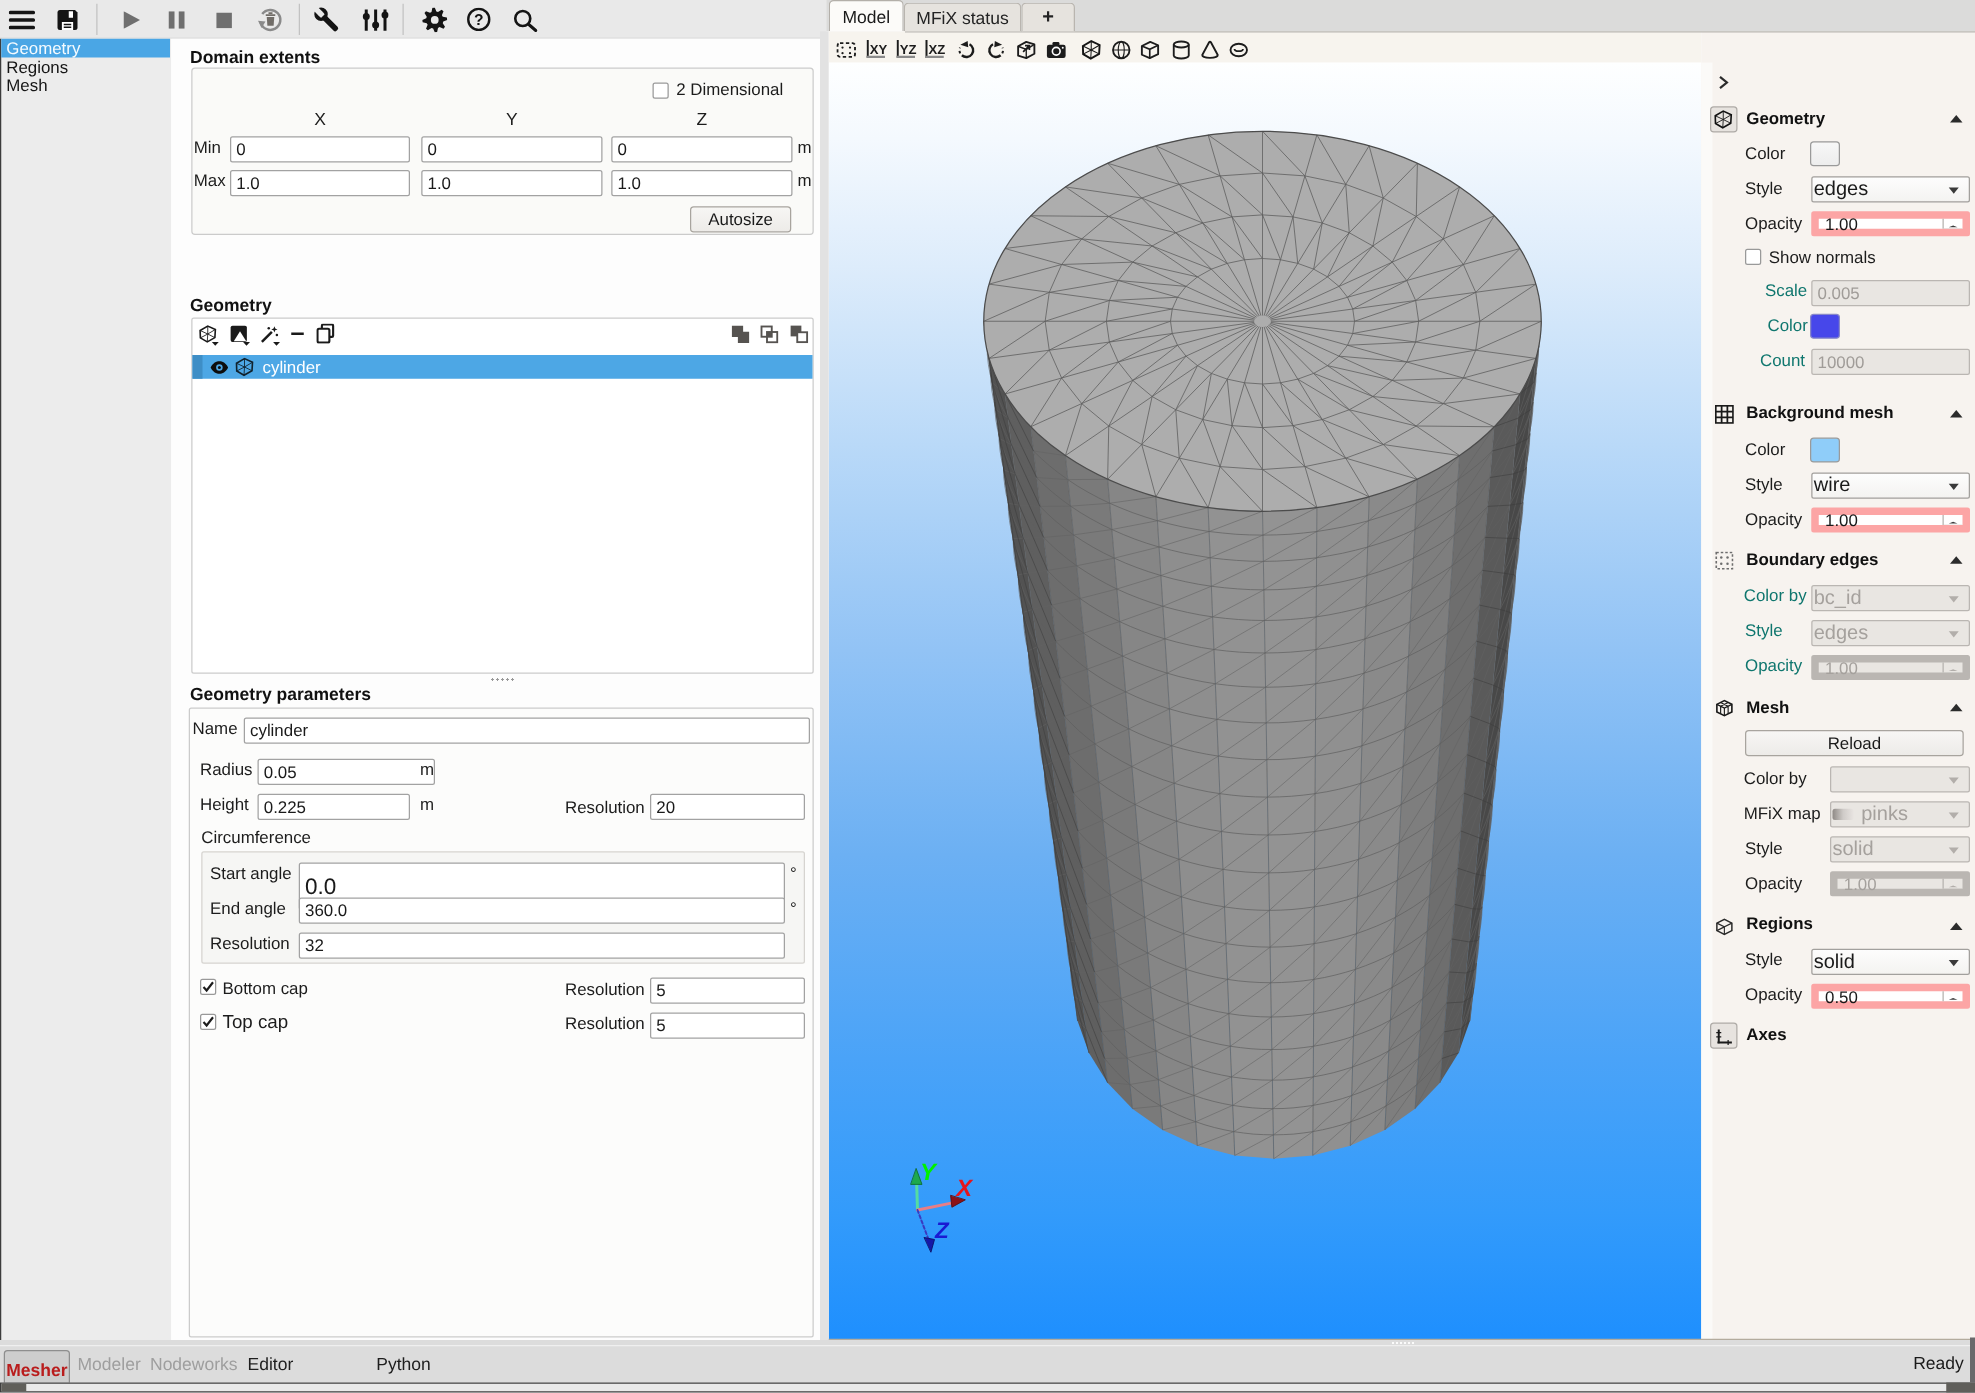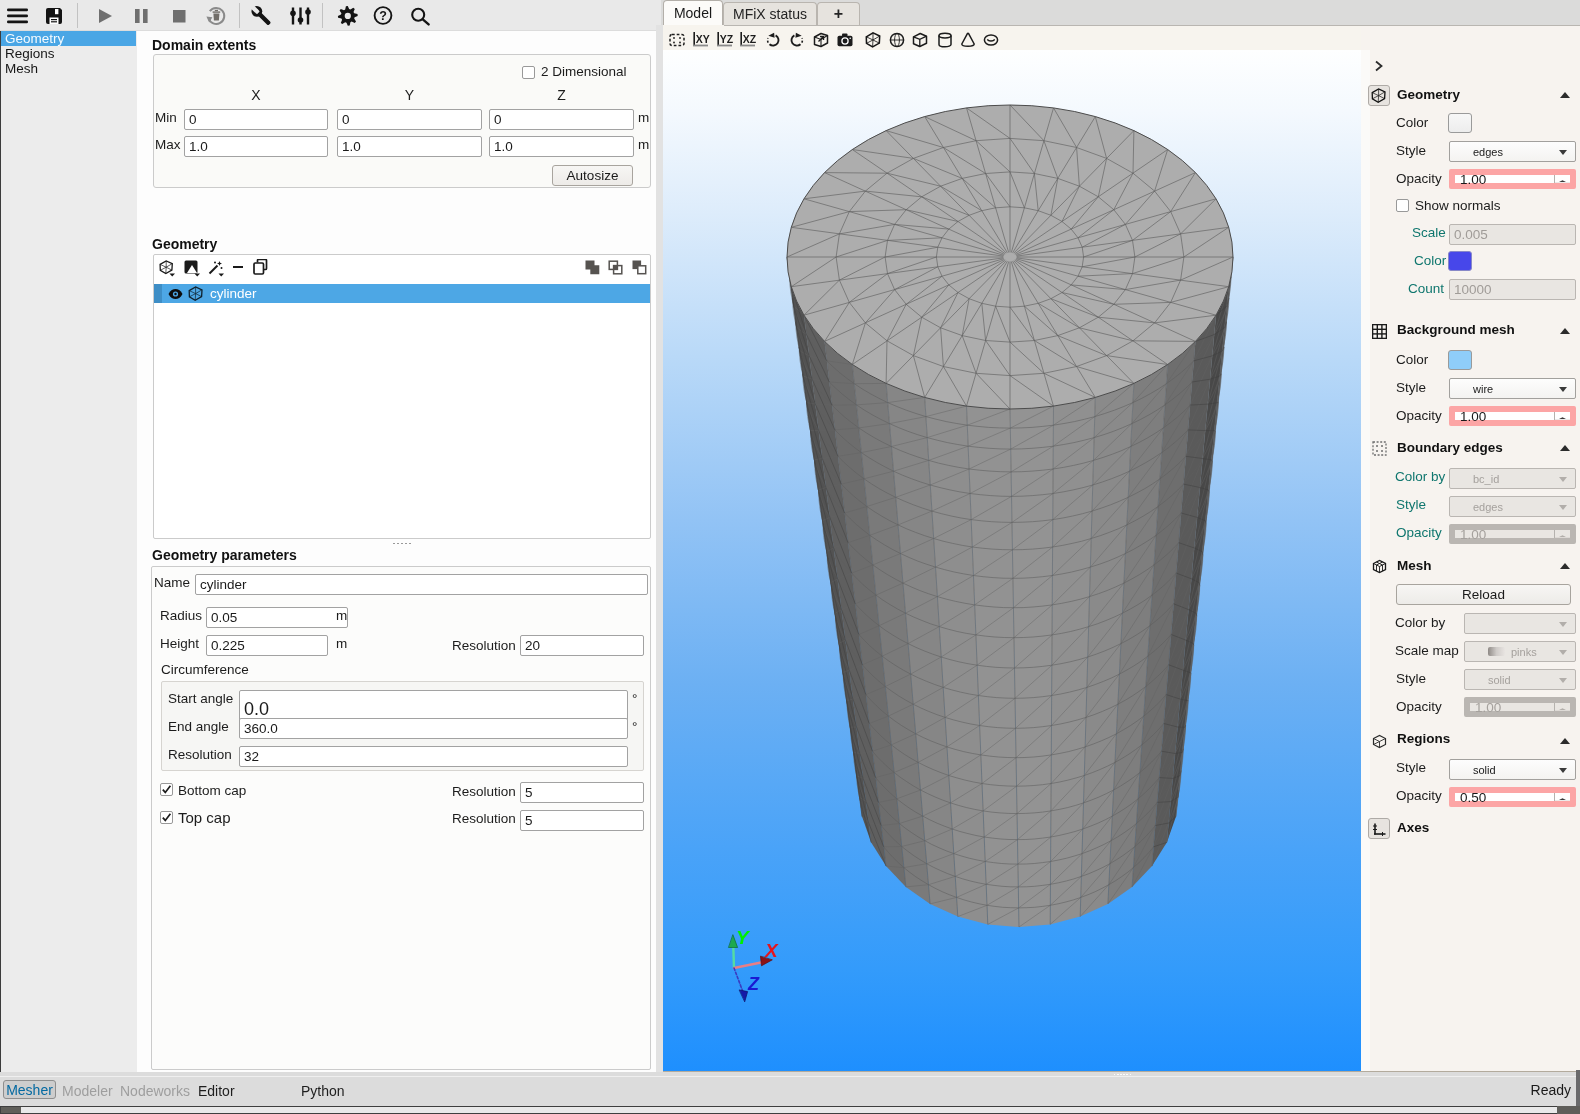--- a/index.html
+++ b/index.html
@@ -7,21 +7,21 @@
 .lbl{position:absolute;font-size:14px;color:#1c1c1c;white-space:nowrap;line-height:15px}
 .lbl.g{color:#0f766e}
 .hdr{position:absolute;font-size:14px;font-weight:bold;color:#111;white-space:nowrap}
 .inp{position:absolute;background:#fff;border:1px solid #a2a2a2;border-radius:2px;
  font-size:13.5px;color:#1a1a1a;padding-left:4px;display:flex;align-items:center;white-space:nowrap}
 .inp.dis{background:#e9e6e2;color:#a09c98;border-color:#bab6b2}
 .btn{position:absolute;background:linear-gradient(#f7f6f4,#edebe8);border:1px solid #a8a49e;
  border-radius:3px;font-size:13.5px;color:#1a1a1a;display:flex;align-items:center;justify-content:center}
 .cb{position:absolute;width:13px;height:13px;background:#fff;border:1px solid #999;border-radius:2px}
 .combo{position:absolute;background:linear-gradient(#fdfdfd,#f4f3f1);border:1px solid #a2a09d;border-radius:2px;
- font-size:11px;color:#1a1a1a;padding-left:23px;display:flex;align-items:center}
+ font-size:16px;color:#1a1a1a;padding-left:1px;display:flex;align-items:center}
 .combo.dis{background:#e9e6e2;color:#a5a19d;border-color:#bab6b2}
 .carr{position:absolute;right:8px;top:50%;margin-top:-2px;width:0;height:0;
  border-left:4.5px solid transparent;border-right:4.5px solid transparent;border-top:5px solid #3a3a3a}
 .combo.dis .carr{border-top-color:#b2aeaa}
 .spin{position:absolute;background:#fff;border:6px solid #fca5a5;border-radius:2px;
  font-size:13.5px;color:#1a1a1a;padding-left:5px;display:flex;align-items:center}
 .spin.dis{background:#e9e6e2;color:#a5a19d;border-color:#bab6b2}
 .sbtns{position:absolute;right:0;top:0;bottom:0;width:16px;border-left:1px solid #b5b2ae;overflow:hidden}
 .secarr{position:absolute;width:0;height:0;border-left:5.5px solid transparent;border-right:5.5px solid transparent;border-bottom:6.5px solid #2b2b2b}
 .swatch{position:absolute;width:24px;height:20px;border:1px solid #9a9a9a;border-radius:3px}
@@ -416,21 +416,21 @@
     <path d="M1.5,4.5 L7.5,1.5 L13.5,4.5 L13.5,10.5 L7.5,13.5 L1.5,10.5 Z" fill="none" stroke="#1a1a1a" stroke-width="1.3"></path>
     <path d="M1.5,4.5 L7.5,7.5 L13.5,4.5 M7.5,7.5 L7.5,13.5 M4.5,3 L10.5,6 M10.5,3 L4.5,6 M4.5,6 L4.5,12 M10.5,6 L10.5,12" fill="none" stroke="#1a1a1a" stroke-width="0.9"></path>
   </svg>
 <div class="stitle" style="left:1397px;top:558px">Mesh</div>
 <div class="secarr" style="left:1560px;top:563px"></div>
 <div class="btn" style="left:1396px;top:584px;width:175px;height:21px">Reload</div>
 <div class="lbl" style="left:1395px;top:615px;font-size:13.5px">Color by</div>
 <div class="combo dis" style="left:1464px;top:613px;width:112px;height:21px">
     <div class="carr"></div>
   </div>
-<div class="lbl" style="left:1395px;top:643px;font-size:13.5px">Scale map</div>
+<div class="lbl" style="left:1395px;top:643px;font-size:13.5px">MFiX map</div>
 <div class="combo dis" style="left:1464px;top:641px;width:112px;height:21px"><span style="display:inline-block;width:17px;height:9px;background:linear-gradient(90deg,#8f8a86,#cfcbc8,#e8e4e1);border-radius:2px;margin-right:6px"></span>pinks<div class="carr"></div></div>
 <div class="lbl" style="left:1396px;top:671px;font-size:13.5px">Style</div>
 <div class="combo dis" style="left:1464px;top:669px;width:112px;height:21px">solid<div class="carr"></div></div>
 <div class="lbl" style="left:1396px;top:699px;font-size:13.5px">Opacity</div>
 <div class="spin dis" style="left:1464px;top:697px;width:112px;height:20px">1.00<div class="sbtns"><svg width="15" height="100%" viewBox="0 0 15 18" preserveAspectRatio="none" xmlns="http://www.w3.org/2000/svg">
         <line x1="0" y1="9" x2="15" y2="9" stroke="#c8c5c1" stroke-width="1"></line>
         <polygon points="4,6.5 11,6.5 7.5,3" fill="#b2aeaa"></polygon>
         <polygon points="4,11.5 11,11.5 7.5,15" fill="#b2aeaa"></polygon>
       </svg></div></div>
 <svg width="15" height="15" viewBox="0 0 15 15" style="position:absolute;left:1372px;top:734px" xmlns="http://www.w3.org/2000/svg">
@@ -454,21 +454,21 @@
       <line x1="1" y1="4" x2="5" y2="4" stroke="#1a1a1a" stroke-width="1"></line>
       <line x1="1" y1="7.5" x2="5" y2="7.5" stroke="#1a1a1a" stroke-width="1"></line>
       <line x1="10.5" y1="10" x2="10.5" y2="14" stroke="#1a1a1a" stroke-width="1"></line>
     </svg>
   </div>
 <div class="stitle" style="left:1397px;top:820px">Axes</div>
 <div class="abs" style="left:0;top:1072px;width:1580px;height:4px;background:#dcdcdc"></div>
 <div class="abs" style="left:663px;top:1071px;width:917px;height:1px;background:#b3ab9d"></div>
 <div class="abs" style="left:1113px;top:1072.5px;width:19px;height:3px;background:radial-gradient(circle 1px at 1.5px 1.5px,#fbfbfb 99%,transparent),radial-gradient(circle 1px at 4.7px 1.5px,#fbfbfb 99%,transparent),radial-gradient(circle 1px at 7.9px 1.5px,#fbfbfb 99%,transparent),radial-gradient(circle 1px at 11.1px 1.5px,#fbfbfb 99%,transparent),radial-gradient(circle 1px at 14.3px 1.5px,#fbfbfb 99%,transparent),radial-gradient(circle 1px at 17.5px 1.5px,#fbfbfb 99%,transparent)"></div>
 <div class="abs" style="left:0;top:1076px;width:1580px;height:30px;background:#dcdcdc;border-top:1px solid #efefef"></div>
-<div class="abs" style="left:3px;top:1080px;width:53px;height:19px;background:#cdcdcd;border:1px solid #8e8e8e;border-radius:3px;font-size:14px;font-weight:normal;color:#0369a1;display:flex;align-items:center;justify-content:center">Mesher</div>
+<div class="abs" style="left:3px;top:1080px;width:53px;height:32px;background:#cdcdcd;border:1px solid #8e8e8e;border-radius:3px;font-size:14px;font-weight:bold;color:#b91c1c;display:flex;align-items:center;justify-content:center">Mesher</div>
 <div class="abs" style="left:62px;top:1083px;font-size:14px;color:#9e9e9e">Modeler</div>
 <div class="abs" style="left:120px;top:1083px;font-size:14px;color:#9e9e9e">Nodeworks</div>
 <div class="abs" style="left:198px;top:1083px;font-size:14px;color:#1e1e1e">Editor</div>
 <div class="abs" style="left:247px;top:1125px;font-size:14px;color:#7f1d1d">History</div>
 <div class="abs" style="left:301px;top:1083px;font-size:14px;color:#1e1e1e">Python</div>
 <div class="abs" style="right:9px;top:1082px;font-size:14px;color:#1a1a1a">Ready</div>
 <div class="abs" style="left:0;top:1106px;width:1580px;height:8px;background:#e9e9e9;border:1px solid #3f3f3f;border-bottom-width:1px"></div>
 <div class="abs" style="left:1px;top:1107px;width:20px;height:6px;background:#605f5a"></div>
 <div class="abs" style="left:1557px;top:1106px;width:23px;height:8px;background:#5f5e5a"></div>
 <div class="abs" style="left:1576px;top:1070px;width:4px;height:36px;background:#69696b"></div>

